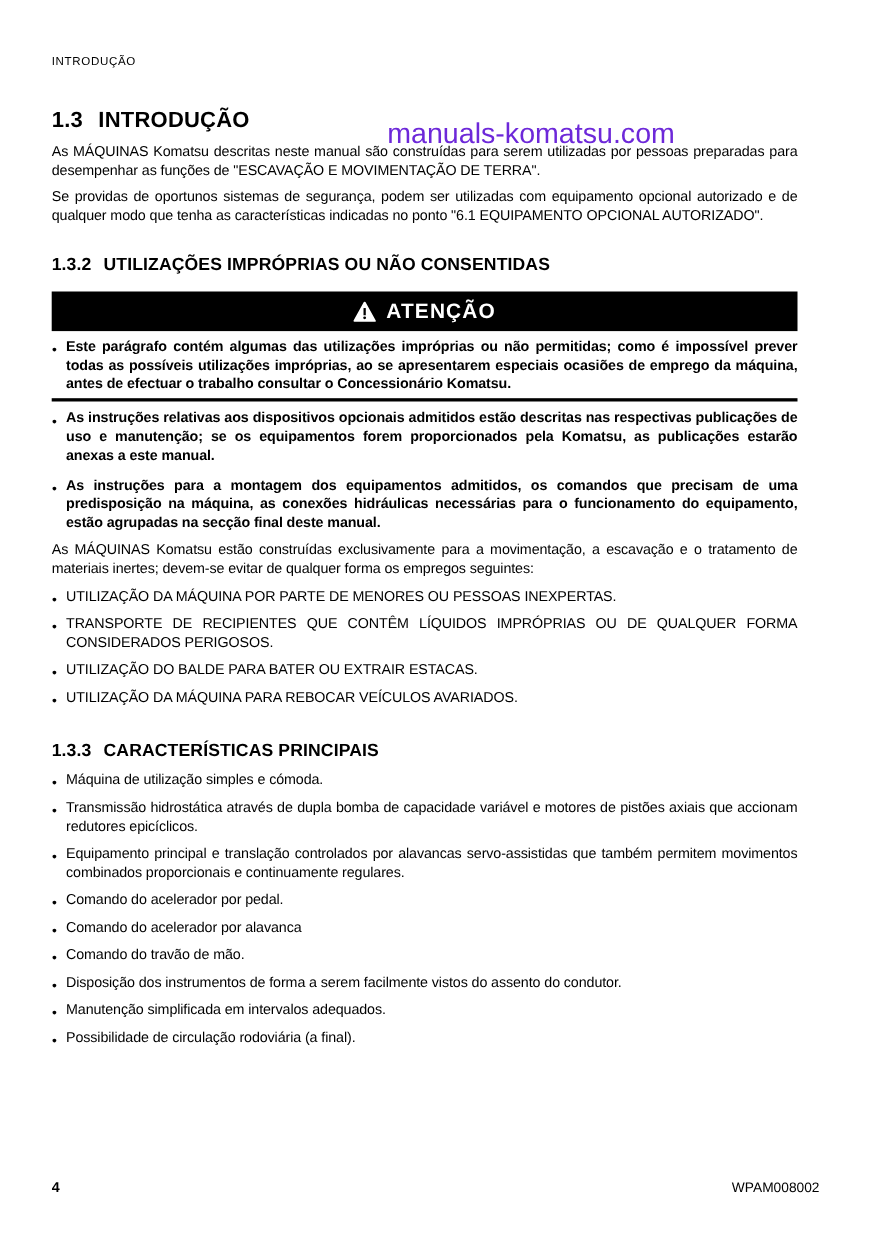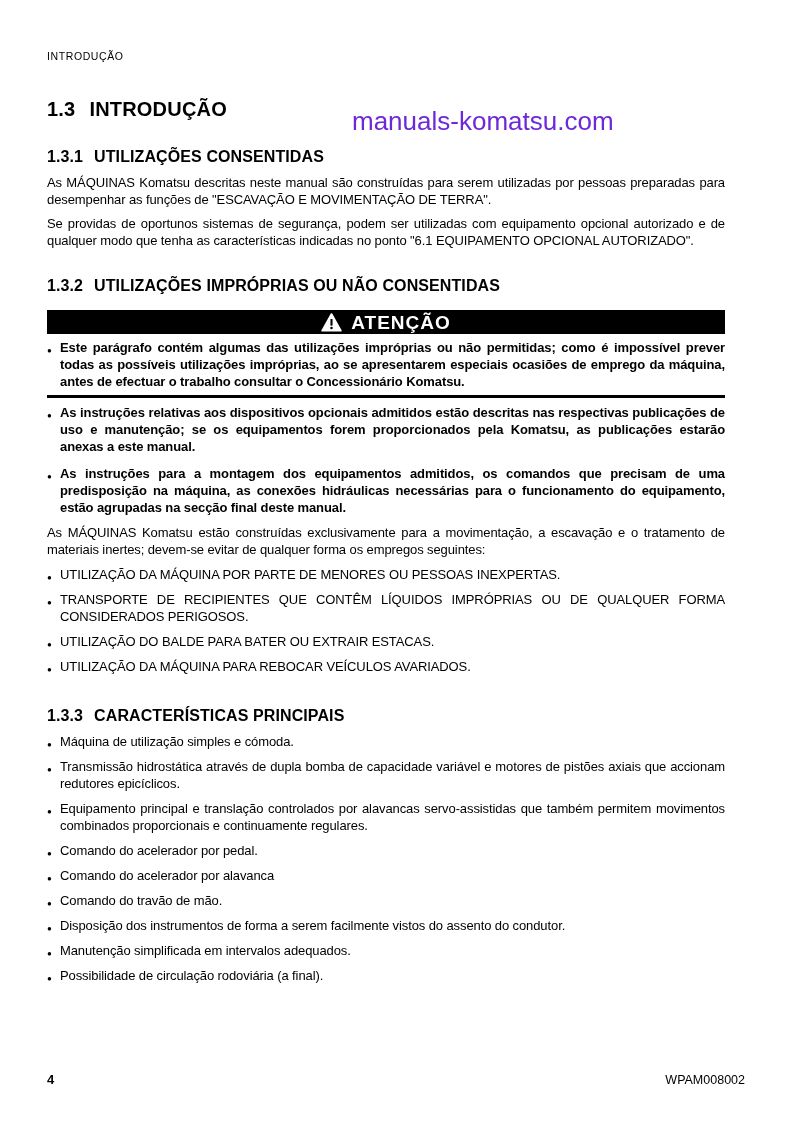--- a/index.html
+++ b/index.html
@@ -48,21 +48,21 @@
     margin-top: 8px;
     font-size: 13px;
     line-height: 17px;
     text-align: justify;
     letter-spacing: -0.1px;
   }
   p.body + p.body { margin-top: 7px; }
 
   .attention-box { margin-top: 15px; border-bottom: 3px solid #000; padding-bottom: 5px; }
   .attention-banner {
-    height: 24px;
+    height: 36px;
     background: #000000;
     color: #ffffff;
     display: flex;
     align-items: center;
     justify-content: center;
     gap: 9px;
   }
   .attention-banner .banner-label {
     font-size: 19px;
     font-weight: 700;
@@ -120,23 +120,20 @@
 <div class="page">
 
   <div class="running-title">INTRODUÇÃO</div>
 
   <div class="watermark">manuals-komatsu.com</div>
 
   <h1 class="sec-title">
     <span class="num">1.3</span><span>INTRODUÇÃO</span>
   </h1>
 
-  <h2 class="sub-title mt-sub1">
-    <span class="num">1.3.1</span><span>UTILIZAÇÕES CONSENTIDAS</span>
-  </h2>
   <p class="body">As MÁQUINAS Komatsu descritas neste manual são construídas para serem utilizadas por pessoas preparadas para desempenhar as funções de "ESCAVAÇÃO E MOVIMENTAÇÃO DE TERRA".</p>
   <p class="body">Se providas de oportunos sistemas de segurança, podem ser utilizadas com equipamento opcional autorizado e de qualquer modo que tenha as características indicadas no ponto "6.1 EQUIPAMENTO OPCIONAL AUTORIZADO".</p>
 
   <h2 class="sub-title mt-sub2">
     <span class="num">1.3.2</span><span>UTILIZAÇÕES IMPRÓPRIAS OU NÃO CONSENTIDAS</span>
   </h2>
 
   <div class="attention-box">
     <div class="attention-banner">
       <span class="warning-icon">

